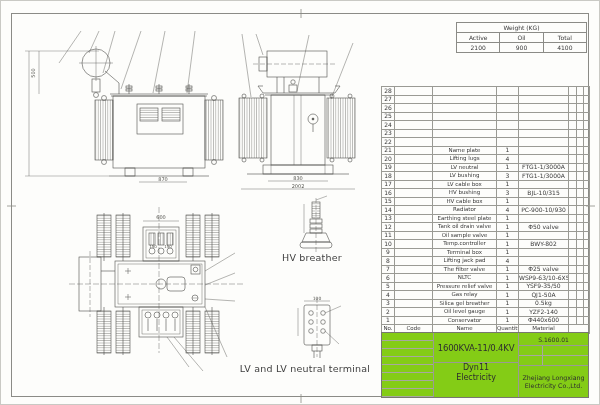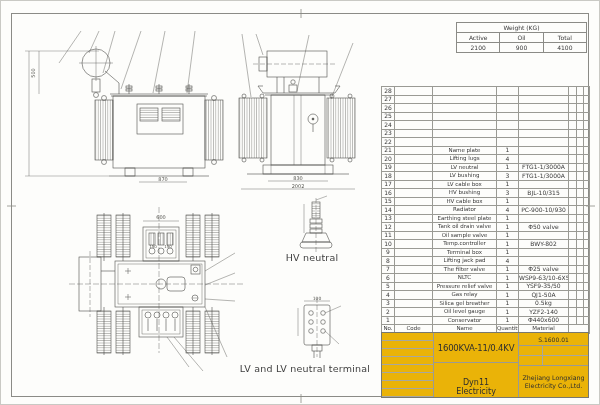--- a/index.html
+++ b/index.html
@@ -17,28 +17,28 @@
   
   table.parts{position:absolute;left:380px;top:85px;width:208px;border-collapse:collapse;
     font-size:6px;color:#3a3a3a;table-layout:fixed;}
   table.parts td{border:1px solid #9a9a94;height:7.5px;padding:0;text-align:center;line-height:1;
     white-space:nowrap;overflow:hidden;}
   table.parts td.cname{font-size:5.5px;}
   table.parts tr.hdr td{font-size:5.5px;}
 
   
   .titleblock{position:absolute;left:380px;top:331px;width:208px;height:66px;border:1px solid #77776f;
-    box-sizing:border-box;display:flex;background:#eab308;color:#2e2e2e;}
+    box-sizing:border-box;display:flex;background:#84cc16;color:#2e2e2e;}
   .tb-left{width:51px;border-right:1px solid #9a9a94;
     background-image:repeating-linear-gradient(to bottom,transparent 0,transparent 7.5px,#a7a7a0 7.5px,#a7a7a0 8px),
                      repeating-linear-gradient(to right,transparent 0,transparent 12px,#a7a7a0 12px,#a7a7a0 12.5px);}
   .tb-mid{width:84px;border-right:1px solid #9a9a94;display:flex;flex-direction:column;}
   .tb-model{height:29px;border-bottom:1px solid #9a9a94;display:flex;align-items:center;justify-content:center;
     font-size:8.5px;letter-spacing:-0.2px;}
-  .tb-product{flex:1;display:flex;flex-direction:column;align-items:center;justify-content:flex-end;
+  .tb-product{flex:1;display:flex;flex-direction:column;align-items:center;justify-content:flex-start;
     font-size:8px;line-height:1.2;}
   .tb-right{flex:1;display:flex;flex-direction:column;}
   .tb-dno{height:12px;border-bottom:1px solid #9a9a94;display:flex;align-items:center;justify-content:center;font-size:6px;}
   .tb-grid{height:19px;border-bottom:1px solid #9a9a94;
     background-image:repeating-linear-gradient(to bottom,transparent 0,transparent 9px,#a7a7a0 9px,#a7a7a0 9.5px),
                      repeating-linear-gradient(to right,transparent 0,transparent 23px,#a7a7a0 23px,#a7a7a0 23.5px);}
   .tb-company{flex:1;display:flex;flex-direction:column;align-items:center;justify-content:center;
     font-size:6.3px;line-height:1.25;text-align:center;}
 
   
@@ -604,15 +604,15 @@
     <div class="tb-right">
       <div class="tb-dno">S.1600.01</div>
       <div class="tb-grid"></div>
       <div class="tb-company">
         <div>Zhejiang Longxiang</div>
         <div>Electricity Co.,Ltd.</div>
       </div>
     </div>
   </div>
 
-  <div class="cad-label hv-label">HV neutral</div>
+  <div class="cad-label hv-label">HV breather</div>
   <div class="cad-label lv-label">LV and LV neutral terminal</div>
 </div>
 
 </body></html>

